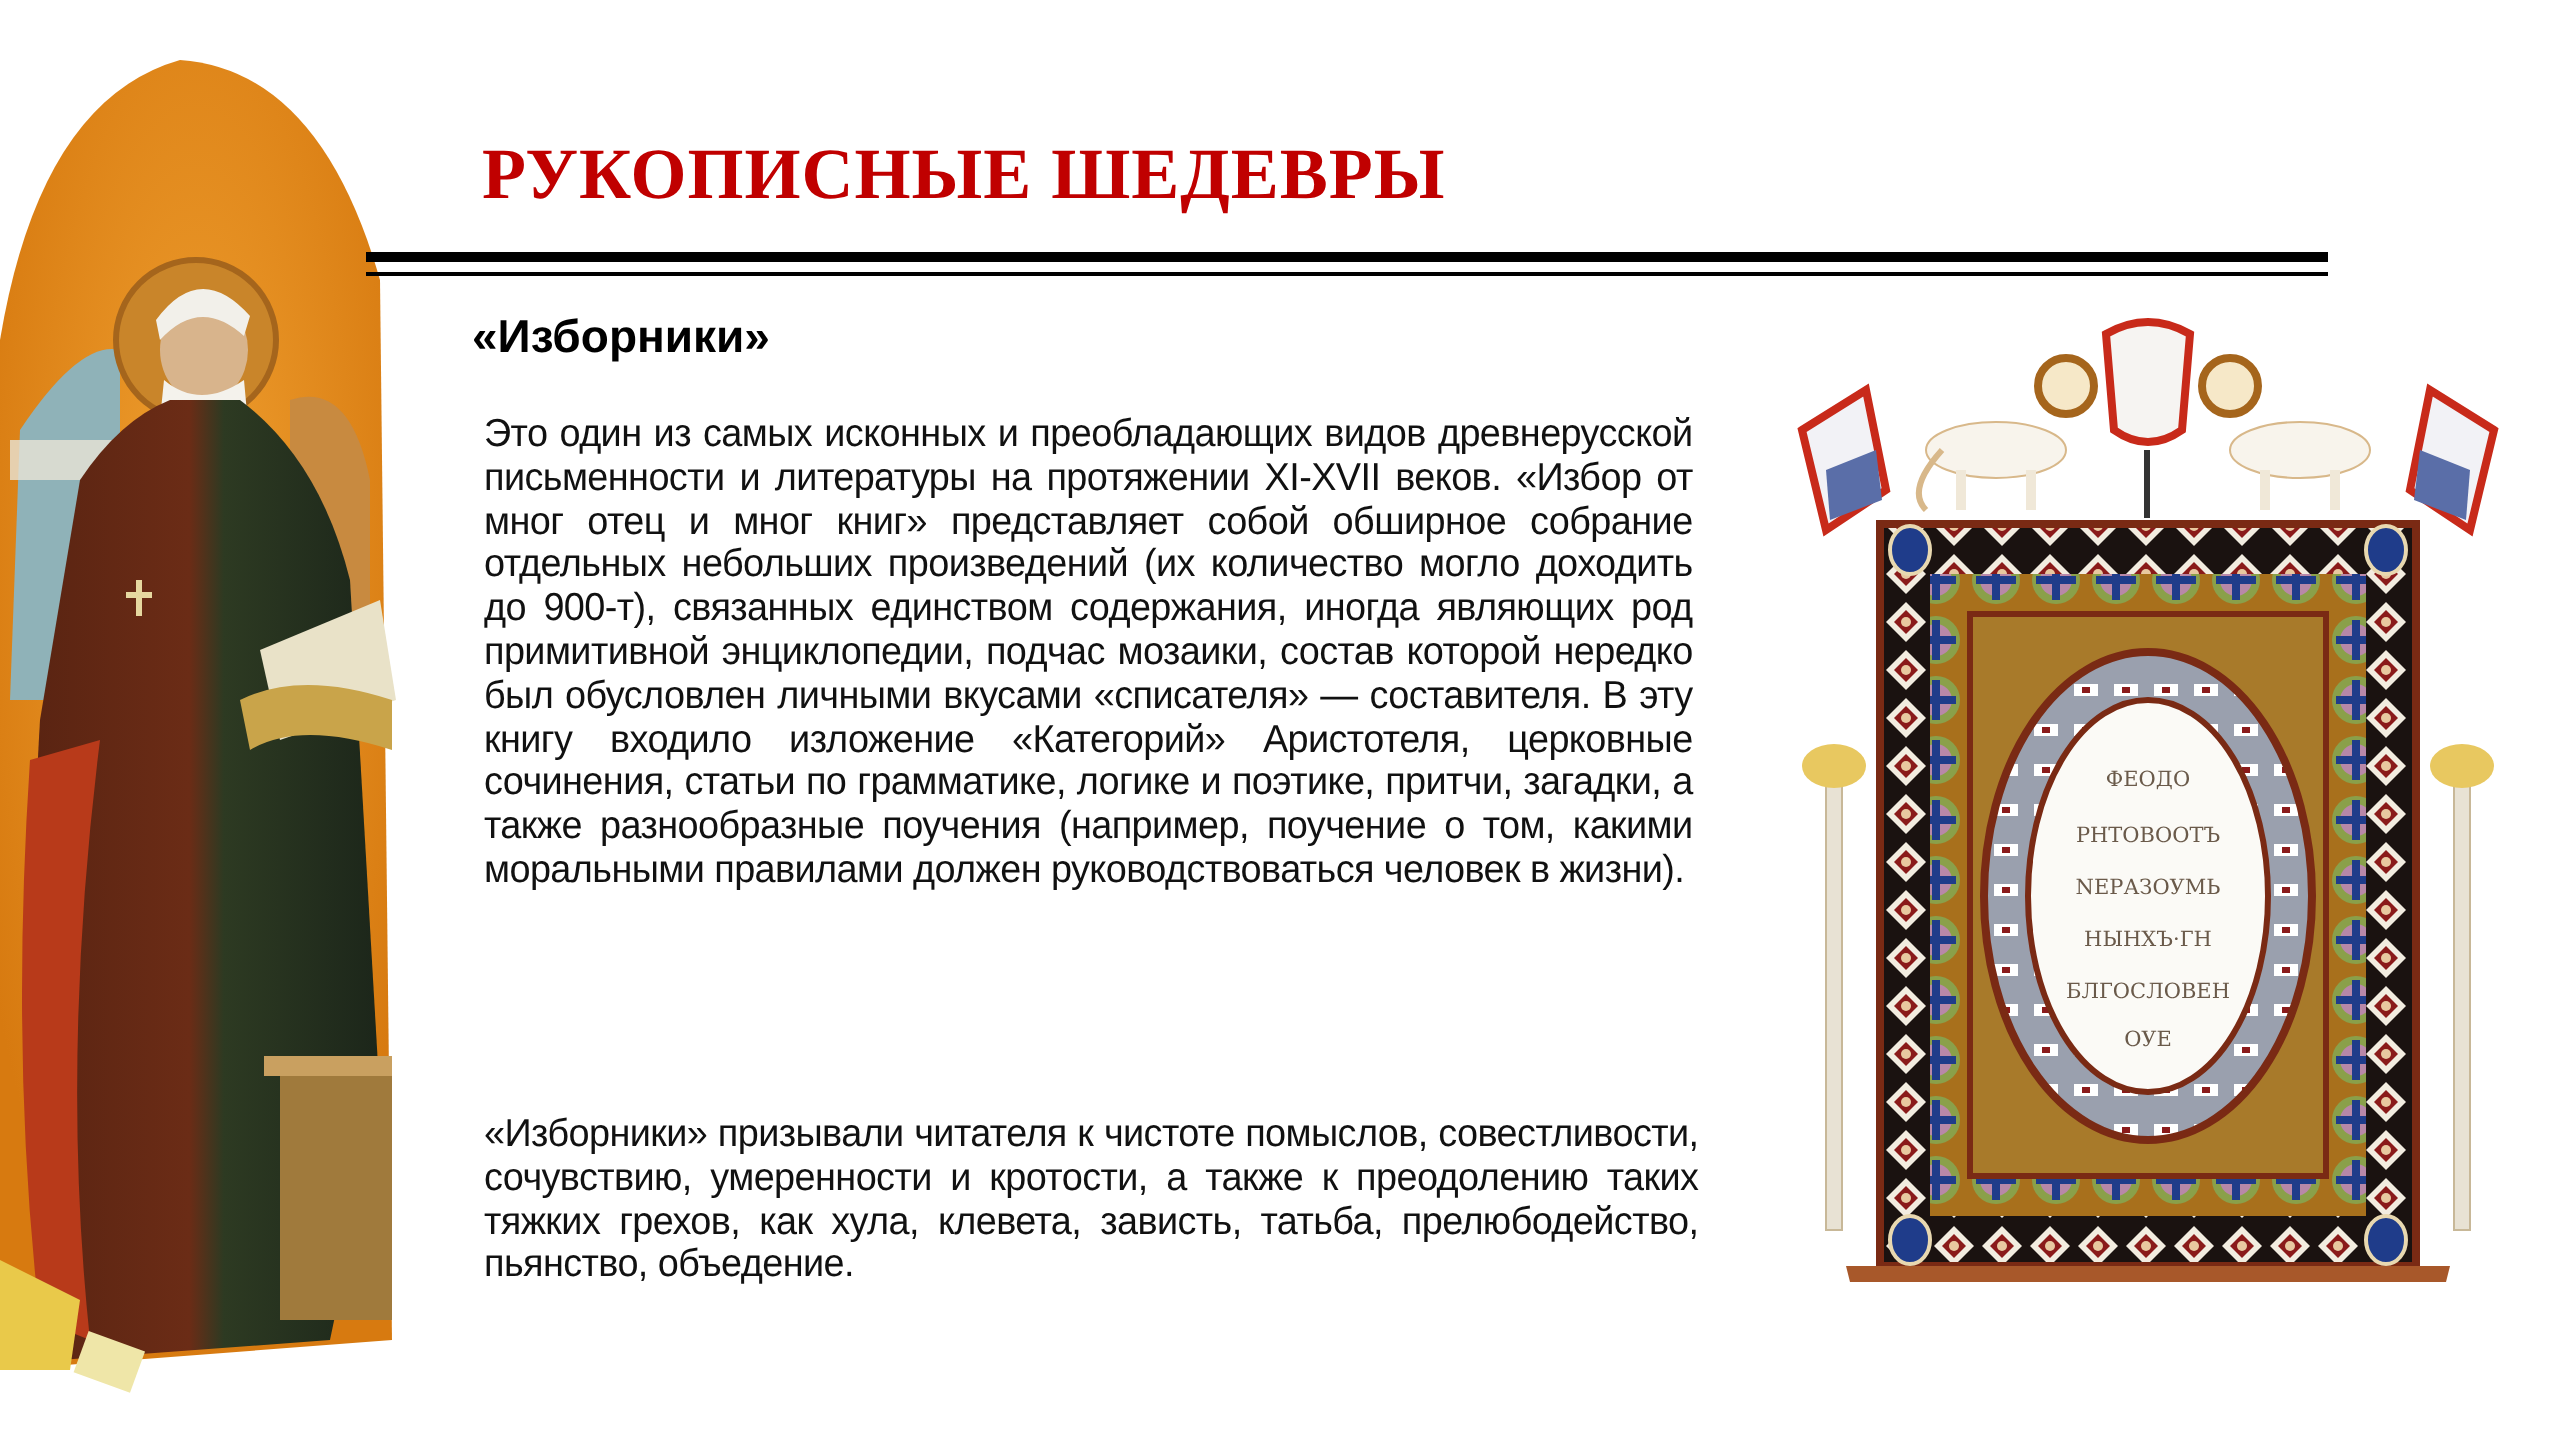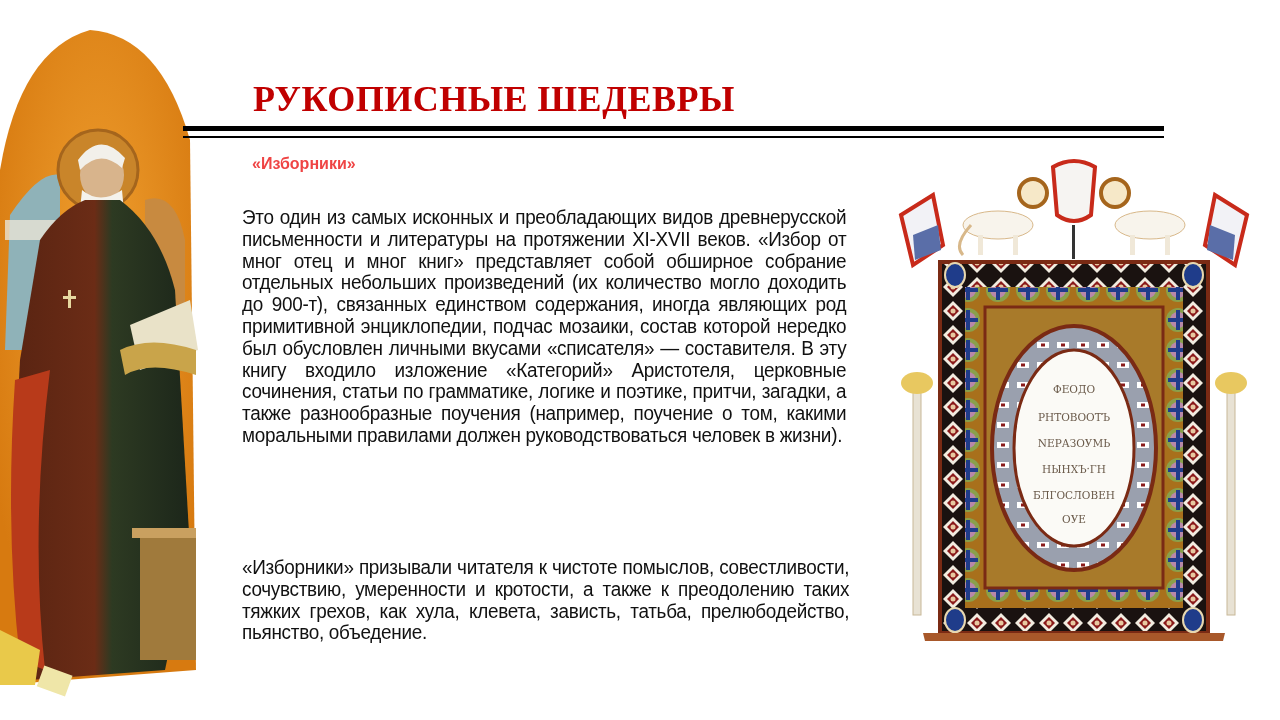--- a/index.html
+++ b/index.html
@@ -1,21 +1,21 @@
 <!DOCTYPE html>
 <html><head>
 <meta charset="utf-8">
 <style>
   html, body { margin:0; padding:0; }
   body { width:1280px; height:720px; background:#ffffff; position:relative; overflow:hidden; font-family:"Liberation Sans", sans-serif; }
   .saint { position:absolute; left:0; top:30px; width:200px; height:670px; }
-  .title { position:absolute; left:241px; top:66px; margin:12px; font-family:"Liberation Serif", serif; font-weight:bold; font-size:36px; letter-spacing:0.5px; color:#c00000; white-space:nowrap; }
+  .title { position:absolute; left:241px; top:66px; margin:0; font-family:"Liberation Serif", serif; font-weight:bold; font-size:36px; letter-spacing:0.5px; color:#c00000; white-space:nowrap; }
   .rule-thick { position:absolute; left:183px; top:126px; width:981px; height:5px; background:#000; }
   .rule-thin { position:absolute; left:183px; top:136px; width:981px; height:1.5px; background:#000; }
-  .subtitle { position:absolute; left:252px; top:155px; margin:0; font-size:16px; font-weight:bold; color:#ef4444; font-family:"Liberation Sans", sans-serif; }
+  .subtitle { position:absolute; left:236px; top:155px; margin:0; font-size:23px; font-weight:bold; color:#000000; font-family:"Liberation Sans", sans-serif; }
   .body-text { position:absolute; left:242px; width:623px; margin:0; font-family:"Liberation Sans", sans-serif; font-size:19.5px; line-height:21.8px; color:#111; text-align:justify; letter-spacing:-0.3px; transform:scaleX(0.97); transform-origin:left top; }
   .p1 { top:207px; }
   .p2 { top:557px; width:626px; }
   .ornament { position:absolute; left:893px; top:155px; width:362px; height:498px; }
 </style>
 </head>
 <body>
 
 <svg class="saint" viewBox="0 0 200 670" xmlns="http://www.w3.org/2000/svg">
   <defs>

